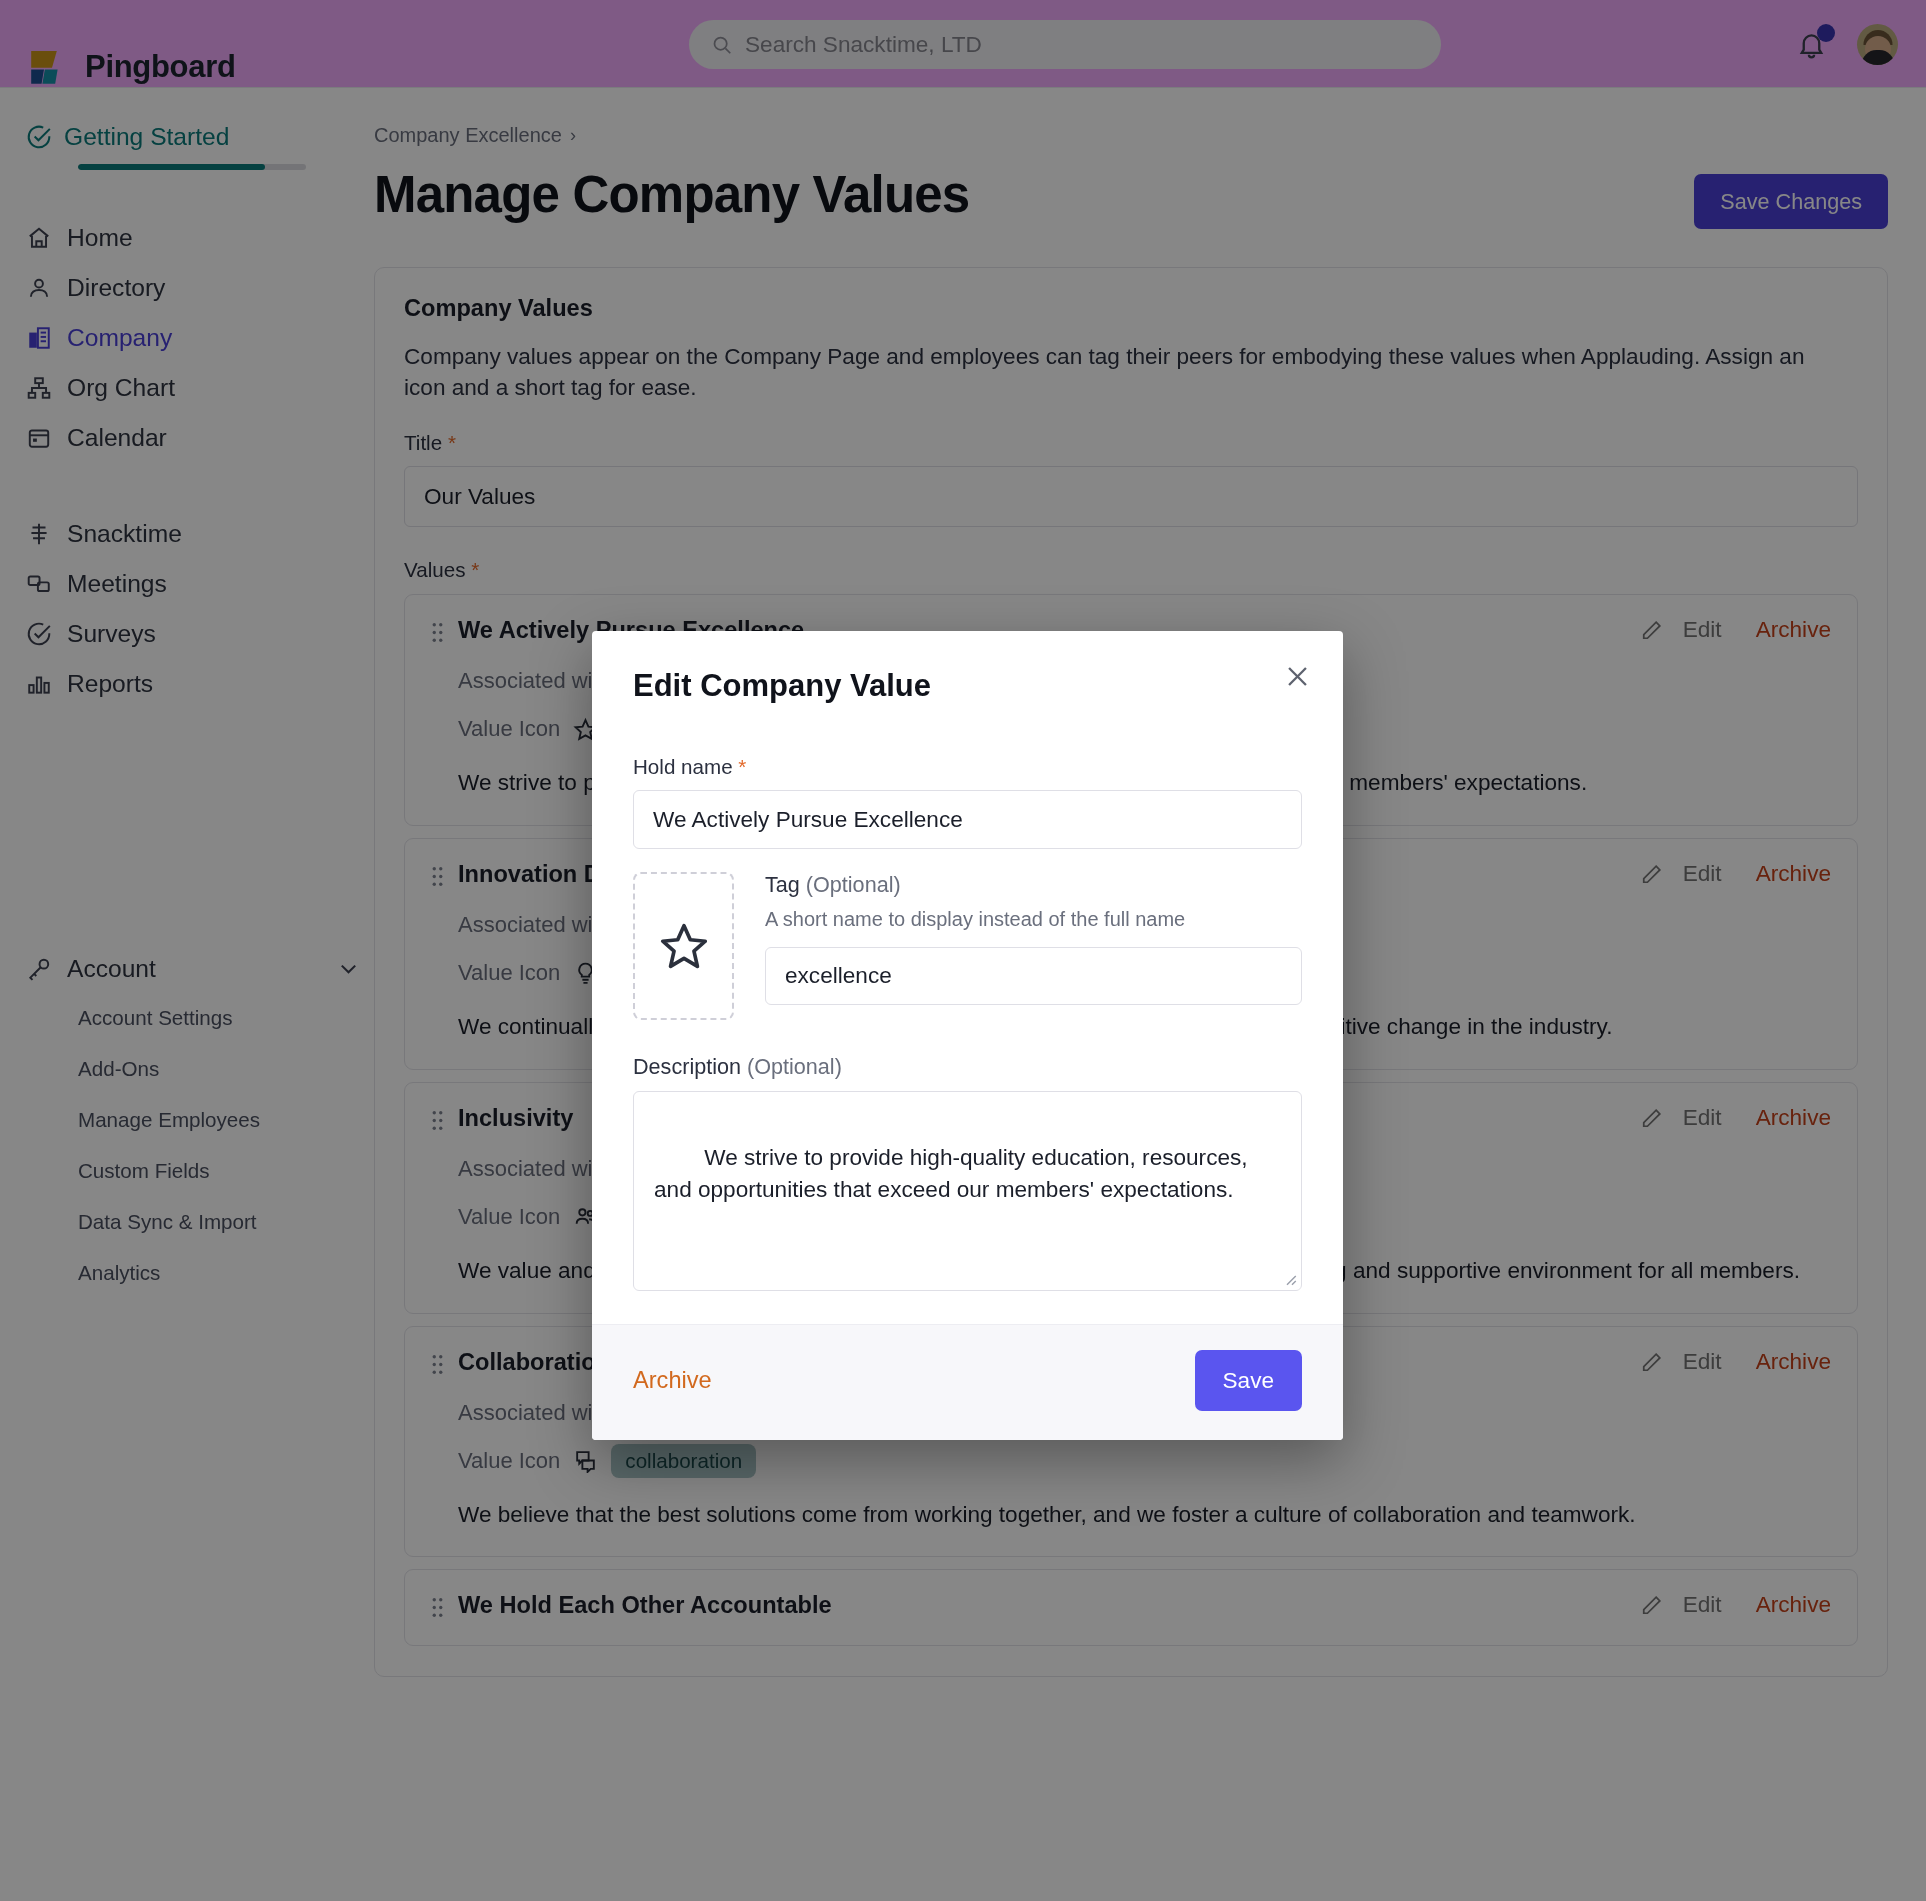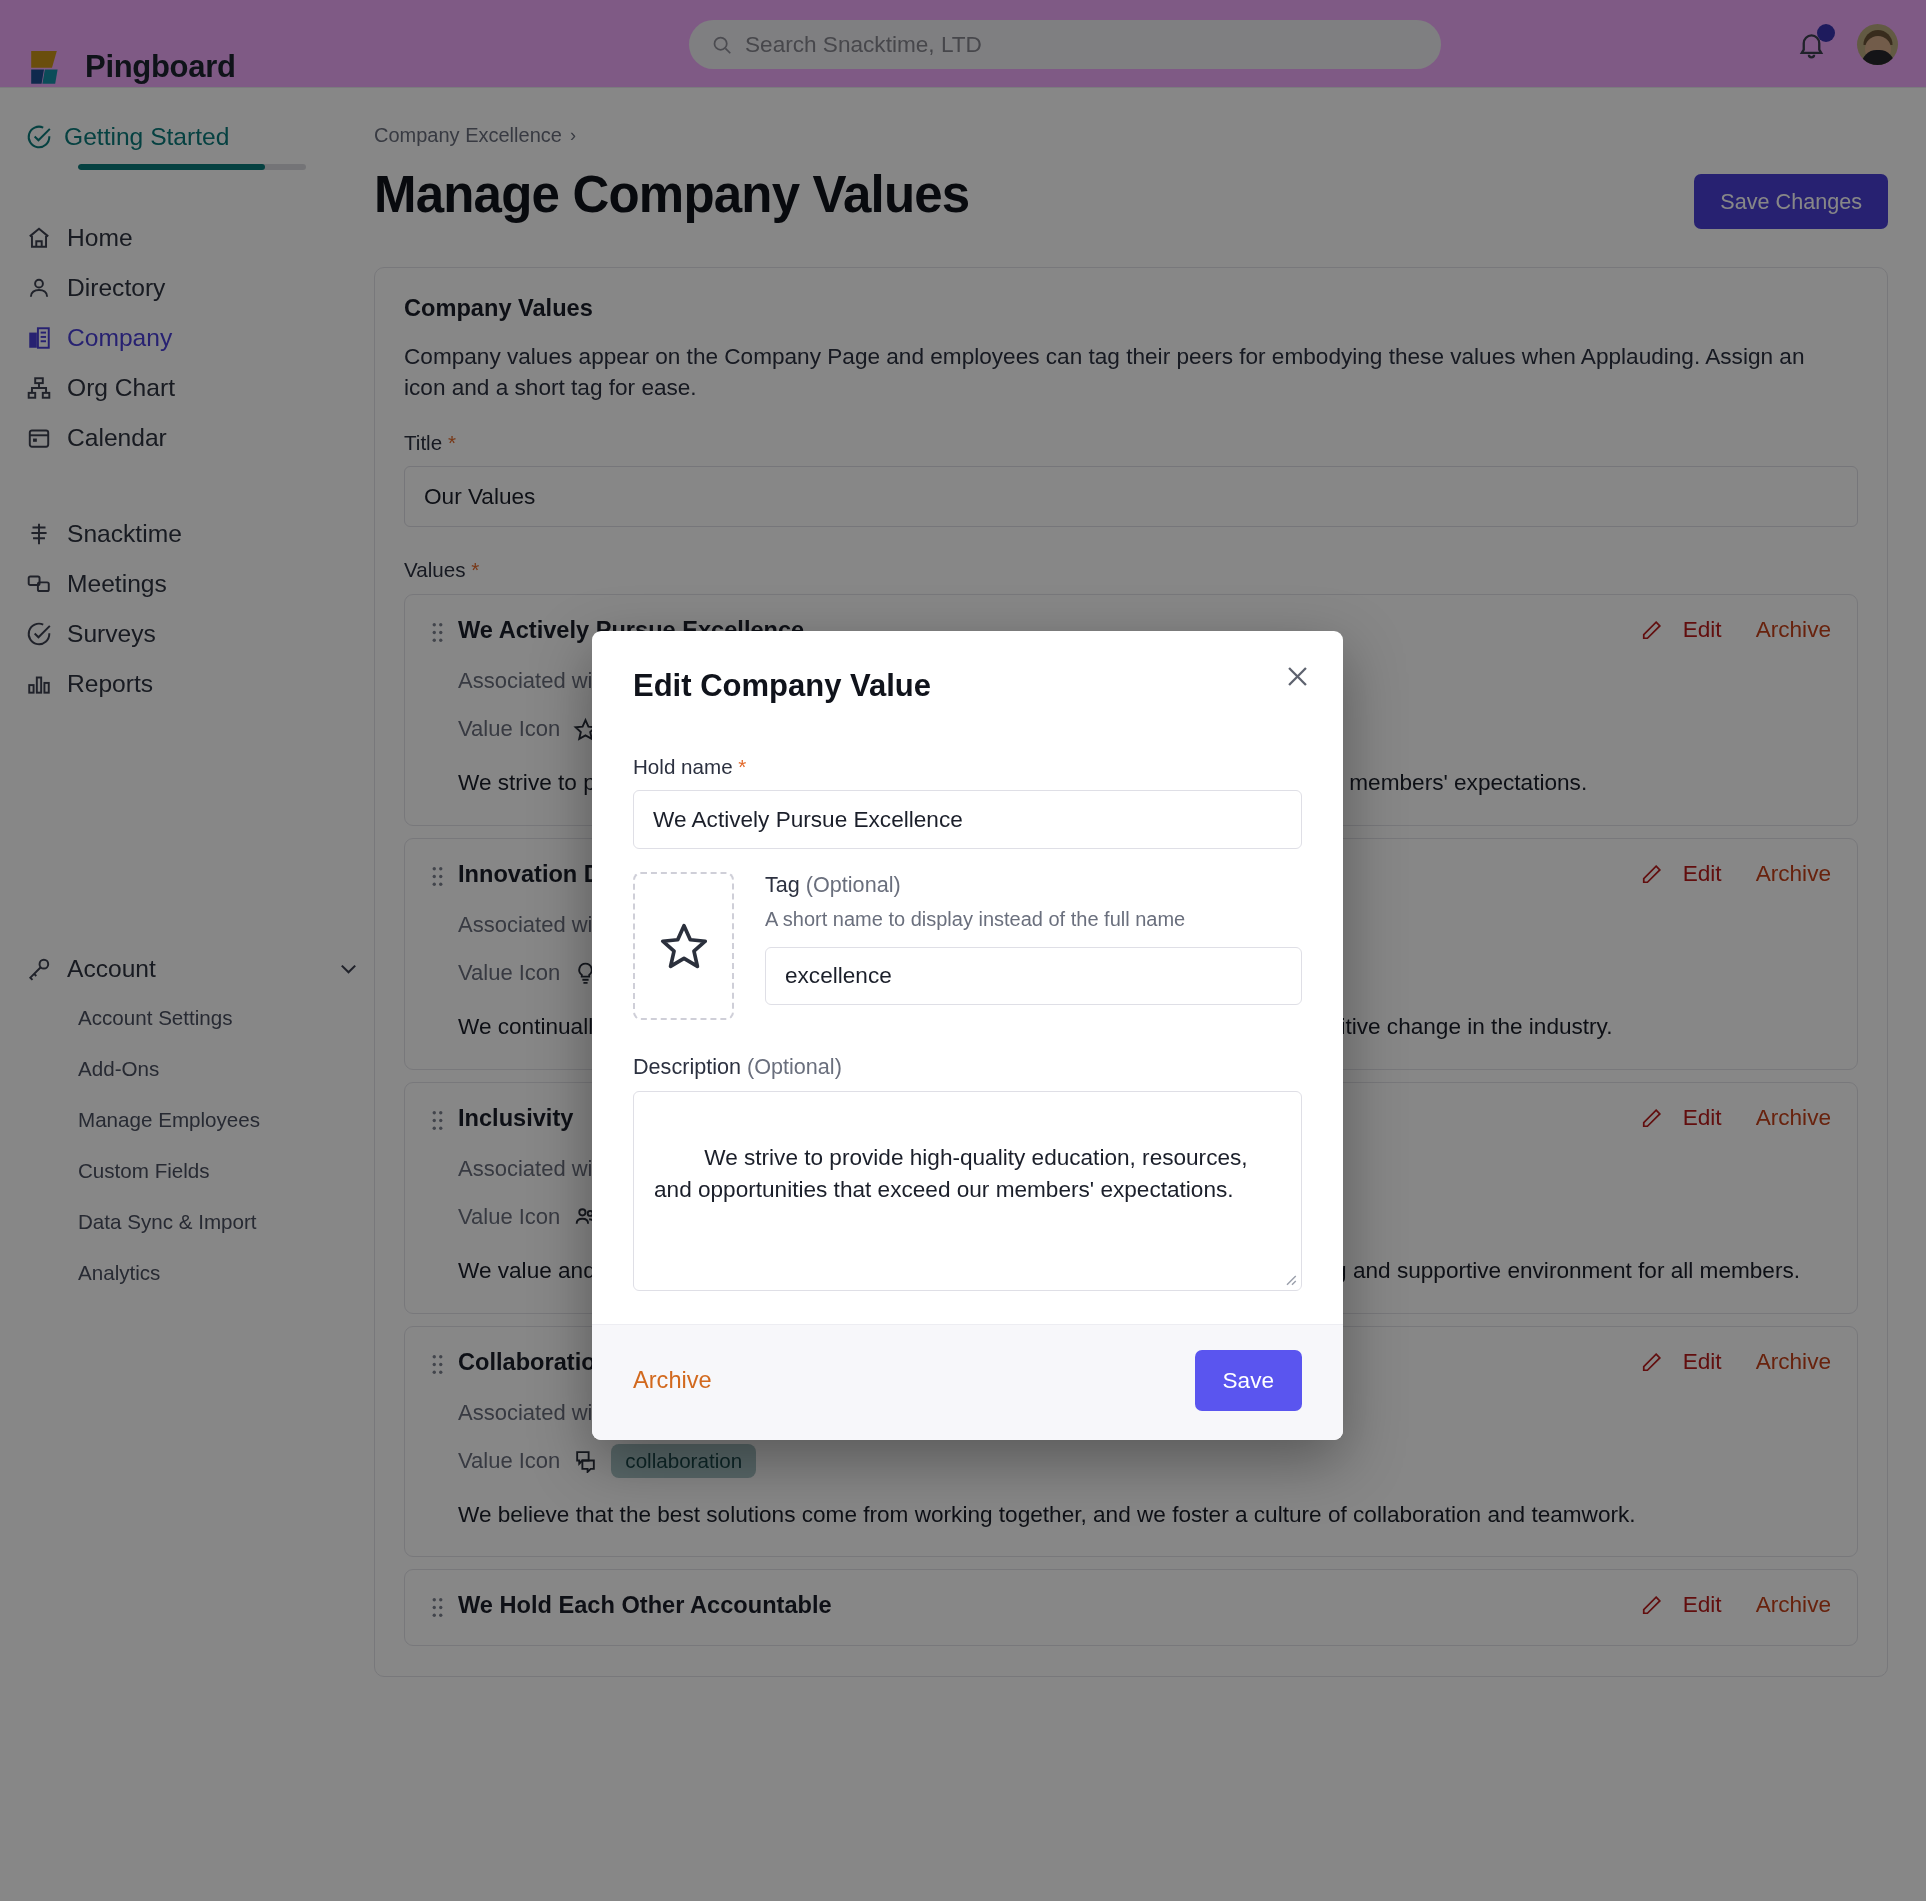--- a/index.html
+++ b/index.html
@@ -131,39 +131,39 @@
   .values-label { margin-top: 31px; font-size: 20.6px; color: #2c3140; }
 
   .value-card {
     margin-top: 12px; border: 1.5px solid #e3e3e9; border-radius: 9px;
     padding: 22px 26px 26px 26px; position: relative;
   }
   .vc-top { display: flex; align-items: flex-start; }
   .drag-handle { width: 13px; height: 21px; flex: none; margin: 5px 14px 0 0; color: #7e8390; }
   .vc-name { font-size: 23.6px; font-weight: 600; color: #1b1f2a; flex: 1; }
   .vc-actions { display: flex; align-items: center; gap: 34px; }
-  .act-edit { display: flex; align-items: center; gap: 20px; color: #b91c1c; font-size: 22.6px; cursor: pointer; justify-content: space-between; }
+  .act-edit { display: flex; align-items: center; gap: 20px; color: #737373; font-size: 22.6px; cursor: pointer; justify-content: space-between; }
   .pencil-icon { width: 22px; height: 22px; }
   .act-archive { color: #c44019; font-size: 22.6px; cursor: pointer; }
   .vc-applause { margin: 24px 0 0 27px; font-size: 22px; color: #6a6f7d; }
   .vc-iconrow { margin: 18px 0 0 27px; display: flex; align-items: center; gap: 13px; }
   .vc-iconrow .lbl { font-size: 22px; color: #6a6f7d; }
   .vi-glyph { width: 25px; height: 25px; color: #2b303c; }
   .tag-pill {
     background: #a9c5c6; color: #1c4a4d; border-radius: 8px;
     padding: 5px 14px; font-size: 20.6px;
   }
   .vc-body { margin: 22px 0 0 27px; font-size: 22.6px; line-height: 1.36; color: #1b1f2a; max-width: 1354px; }
 
   
   .modal {
     position: absolute; z-index: 100;
     left: 592px; top: 631px;
     width: 751px;
-    background: #ffffff; border-radius: 9px;
+    background: #ffffff; border-radius: 4px;
     box-shadow: 0 20px 60px rgba(0,0,0,0.35);
     overflow: hidden;
   }
   .modal-body { padding: 37px 41px 33px 41px; position: relative; }
   .modal-close {
     position: absolute; right: 31px; top: 31px;
     width: 29px; height: 29px; color: #5d626e; cursor: pointer;
   }
   .modal-title { font-size: 31px; font-weight: 600; color: #10131b; }
 

